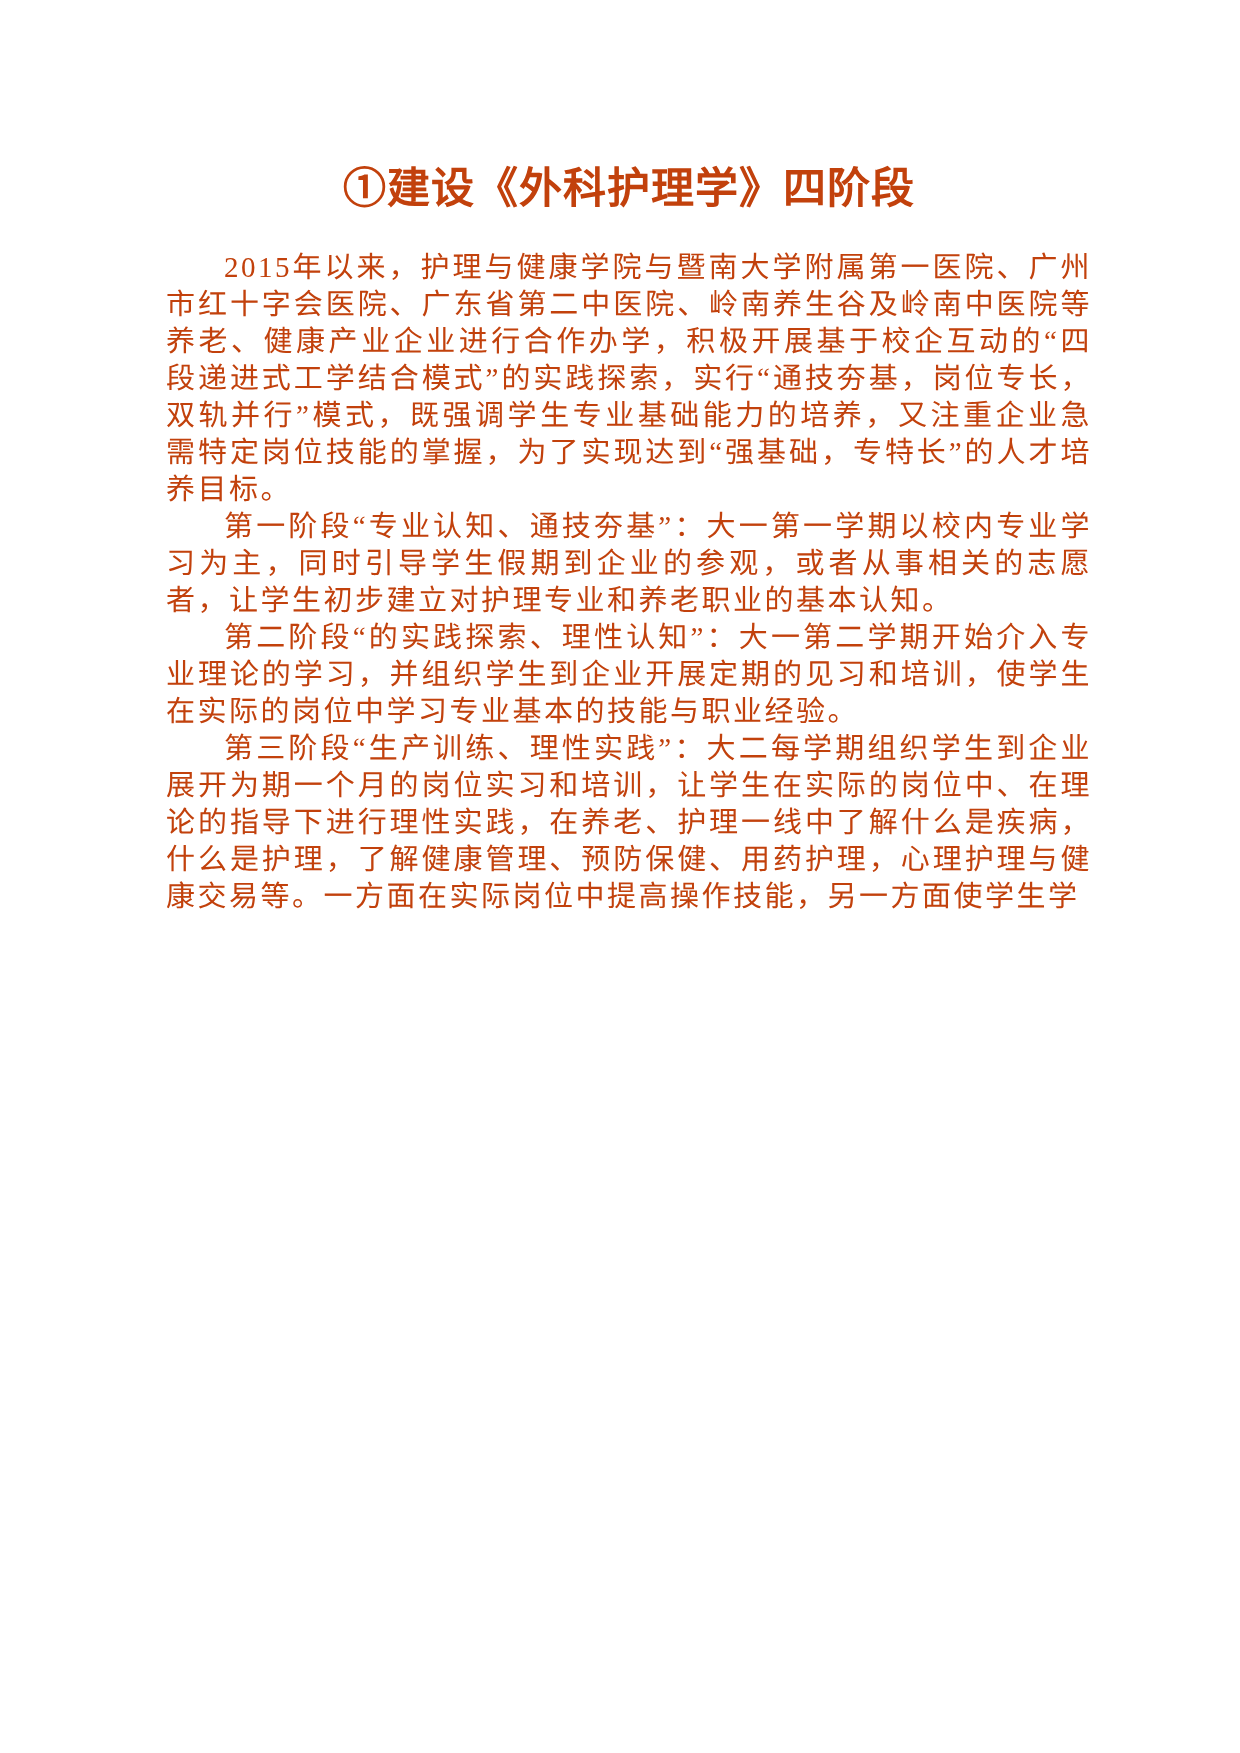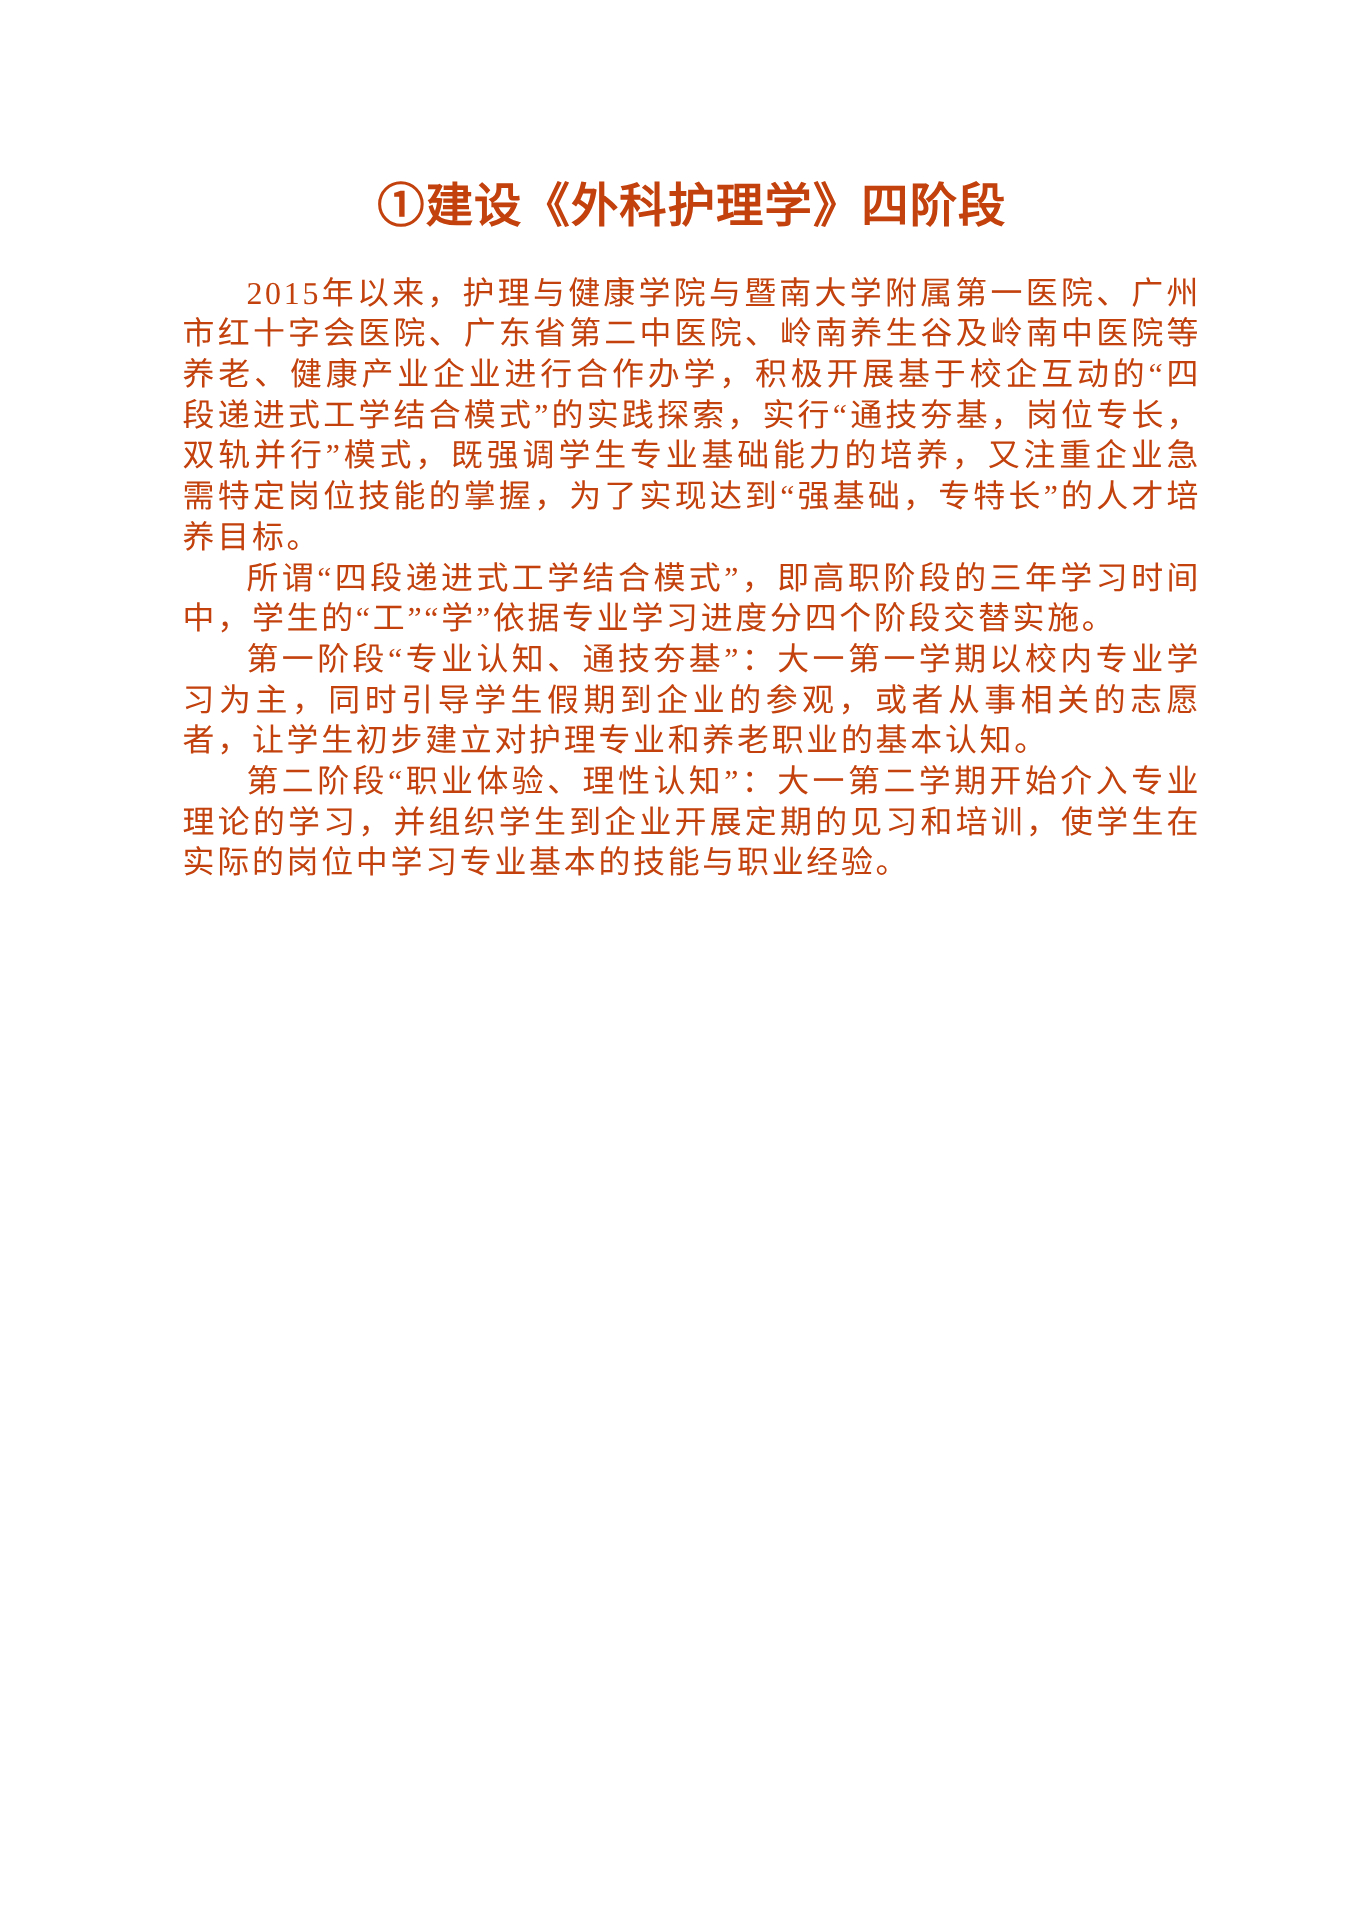--- a/index.html
+++ b/index.html
@@ -44,20 +44,20 @@
 <body>
 
 <div class="page">
 
   <h1 class="doc-title">
     <span class="t-line">①建设《外科护理学》四阶段</span>
   </h1>
 
   <p class="para">2015年以来，护理与健康学院与暨南大学附属第一医院、广州市红十字会医院、广东省第二中医院、岭南养生谷及岭南中医院等养老、健康产业企业进行合作办学，积极开展基于校企互动的“四段递进式工学结合模式”的实践探索，实行“通技夯基，岗位专长，双轨并行”模式，既强调学生专业基础能力的培养，又注重企业急需特定岗位技能的掌握，为了实现达到“强基础，专特长”的人才培养目标。</p>
 
-  <p class="para">所谓“四段递进式工学结合模式”，即高职阶段的三年学习时间中，学生的“工”“学”依据专业学习进度分四个阶段交替实施。</p>
 
   <p class="para">第一阶段“专业认知、通技夯基”：大一第一学期以校内专业学习为主，同时引导学生假期到企业的参观，或者从事相关的志愿者，让学生初步建立对护理专业和养老职业的基本认知。</p>
 
-  <p class="para">第二阶段“职业体验、理性认知”：大一第二学期开始介入专业理论的学习，并组织学生到企业开展定期的见习和培训，使学生在实际的岗位中学习专业基本的技能与职业经验。</p>
+  <p class="para">第二阶段“的实践探索、理性认知”：大一第二学期开始介入专业理论的学习，并组织学生到企业开展定期的见习和培训，使学生在实际的岗位中学习专业基本的技能与职业经验。</p>
 
+  <p class="para">第三阶段“生产训练、理性实践”：大二每学期组织学生到企业展开为期一个月的岗位实习和培训，让学生在实际的岗位中、在理论的指导下进行理性实践，在养老、护理一线中了解什么是疾病，什么是护理，了解健康管理、预防保健、用药护理，心理护理与健康交易等。一方面在实际岗位中提高操作技能，另一方面使学生学</p>
 
 </div>
 
 </body></html>

